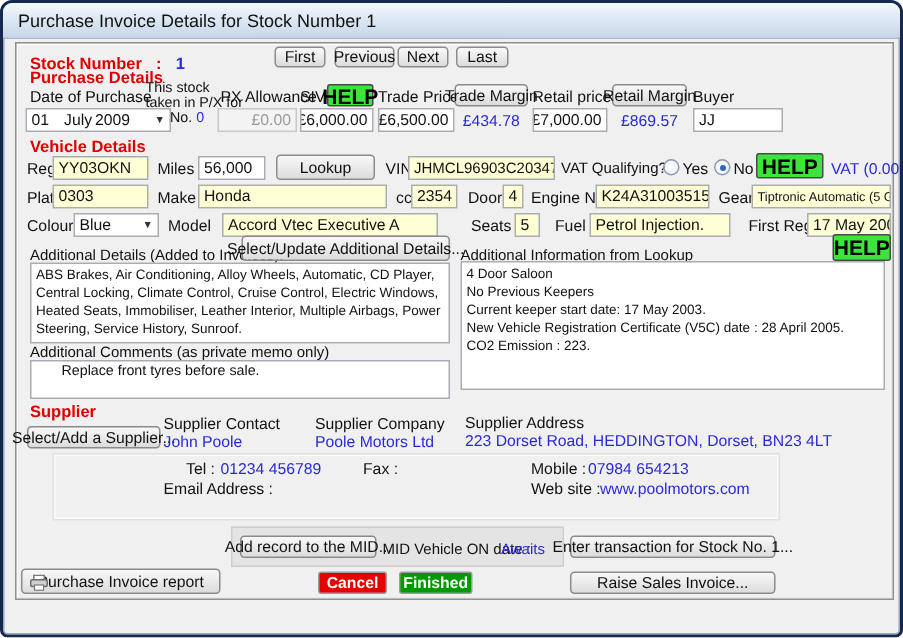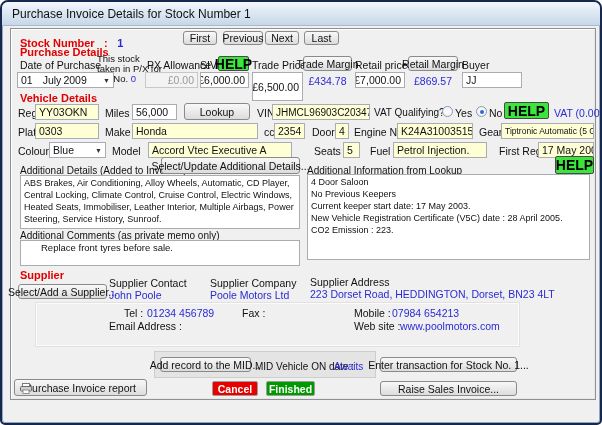--- a/index.html
+++ b/index.html
@@ -83,21 +83,21 @@
   <div class="abs lbl" style="left:460px; top:57px;">Buyer</div>
 
   <div class="abs fld" style="left:15px; top:70px; width:97px; height:16px;">
     <span>01</span>
     <span style="margin-left:10px;">July</span>
     <span style="margin-left:2px;">2009</span>
     <span class="caret">▼</span>
   </div>
   <div class="abs fld dis right" style="left:143px; top:70px; width:53px; height:16px;">£0.00</div>
   <div class="abs fld right" style="left:198px; top:70px; width:49px; height:16px;">£6,000.00</div>
-  <div class="abs fld right" style="left:250px; top:70px; width:51px; height:29px;">£6,500.00</div>
+  <div class="abs fld right" style="left:250px; top:70px; width:51px; height:16px;">£6,500.00</div>
   <div class="abs lbl blue" style="left:301px; top:73px; width:49px; text-align:center;">£434.78</div>
   <div class="abs fld right" style="left:353px; top:70px; width:50px; height:16px;">£7,000.00</div>
   <div class="abs lbl blue" style="left:406px; top:73px; width:50px; text-align:center;">£869.57</div>
   <div class="abs fld" style="left:460px; top:70px; width:60px; height:16px;">JJ</div>
 
   <div class="abs rh" style="left:18px; top:90px;">Vehicle Details</div>
 
   <div class="abs lbl" style="left:16px; top:105px;">Reg.</div>
   <div class="abs fld yellow" style="left:33px; top:102px; width:64px; height:16px;">YY03OKN</div>
   <div class="abs lbl" style="left:103px; top:105px;">Miles</div>

